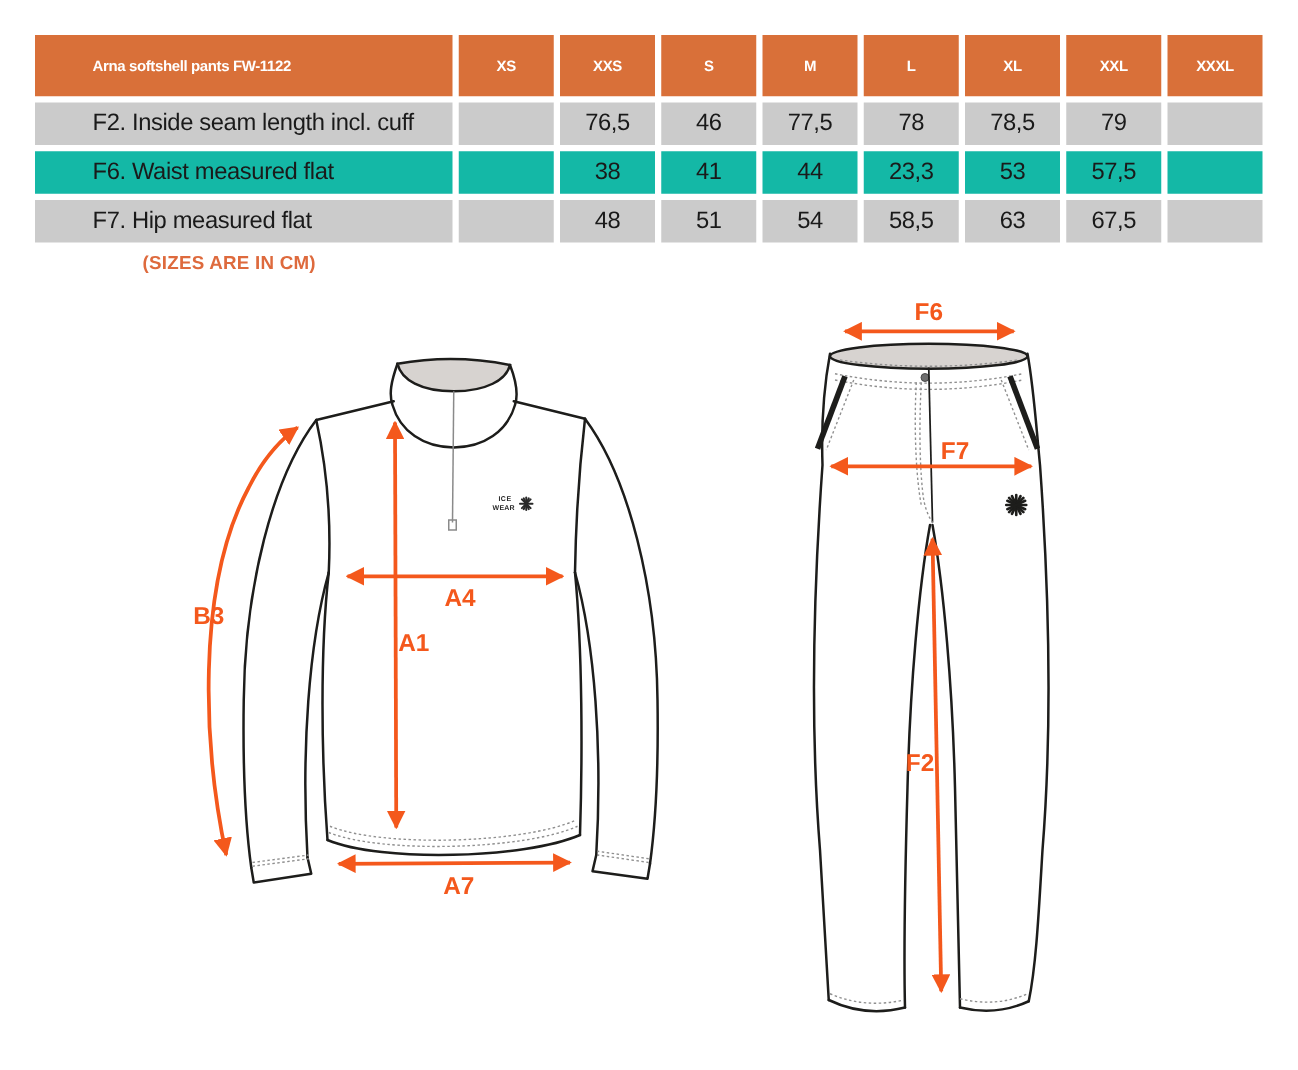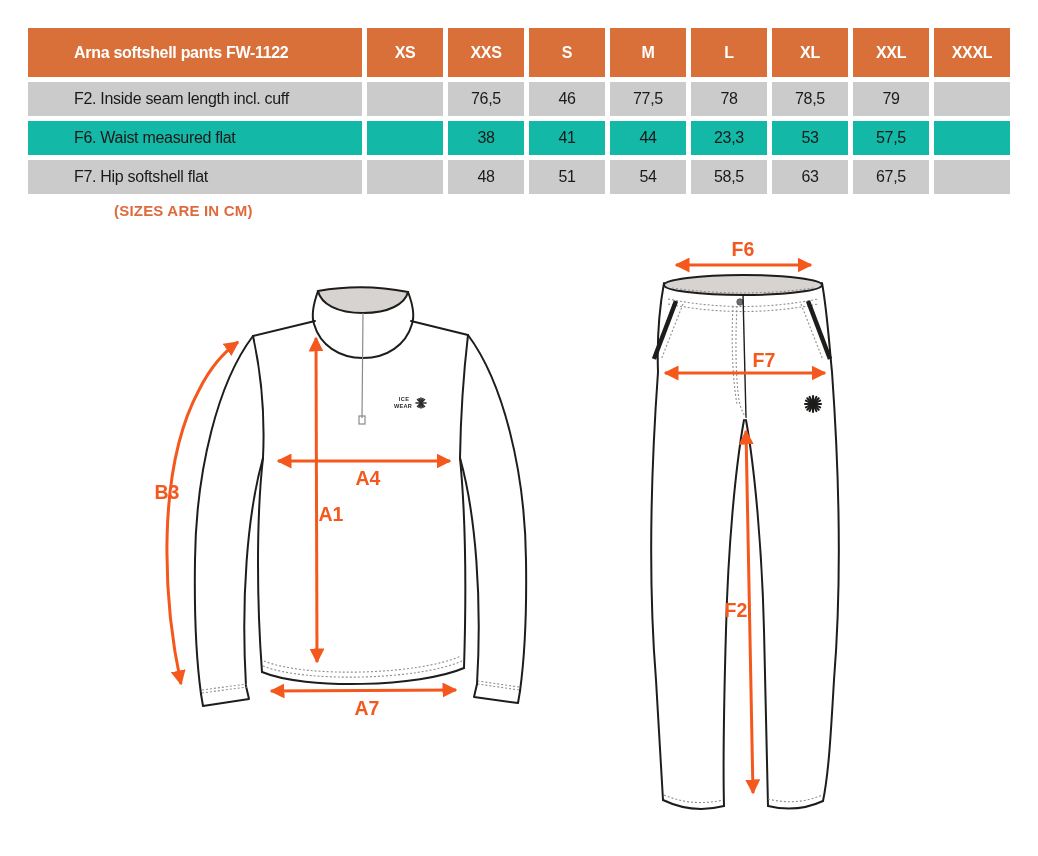--- a/index.html
+++ b/index.html
@@ -8,23 +8,23 @@
 
   
   .size-table{
     position:absolute;left:28px;top:28px;
     display:grid;
     grid-template-columns:334px repeat(8,76px);
     grid-template-rows:49px 34px 34px 34px;
     column-gap:5px;row-gap:5px;
   }
   .cell{display:flex;align-items:center;justify-content:center;
-        font-size:16px;letter-spacing:-0.3px;white-space:nowrap;}
+        font-size:19px;letter-spacing:-0.3px;white-space:nowrap;}
   .cell.lbl{justify-content:flex-start;padding-left:46px;}
-  .hdr{background:#D97039;color:#ffffff;font-weight:bold;font-size:16px;}
+  .hdr{background:#D97039;color:#ffffff;font-weight:bold;font-size:12px;}
   .rA{background:#CBCBCB;}
   .rB{background:#14b8a6;}
 
   .sizes-note{
     position:absolute;left:74px;top:202px;
     color:#DE6A3D;font-size:15px;font-weight:bold;letter-spacing:0.2px;margin-left:40px;
   }
 
   
   #diagram{position:absolute;left:0;top:220px;}
@@ -68,21 +68,21 @@
   <div class="cell lbl rB">F6. Waist measured flat</div>
   <div class="cell rB"></div>
   <div class="cell rB">38</div>
   <div class="cell rB">41</div>
   <div class="cell rB">44</div>
   <div class="cell rB">23,3</div>
   <div class="cell rB">53</div>
   <div class="cell rB">57,5</div>
   <div class="cell rB"></div>
 
-  <div class="cell lbl rA">F7. Hip softshell flat</div>
+  <div class="cell lbl rA">F7. Hip measured flat</div>
   <div class="cell rA"></div>
   <div class="cell rA">48</div>
   <div class="cell rA">51</div>
   <div class="cell rA">54</div>
   <div class="cell rA">58,5</div>
   <div class="cell rA">63</div>
   <div class="cell rA">67,5</div>
   <div class="cell rA"></div>
 </div>
 

